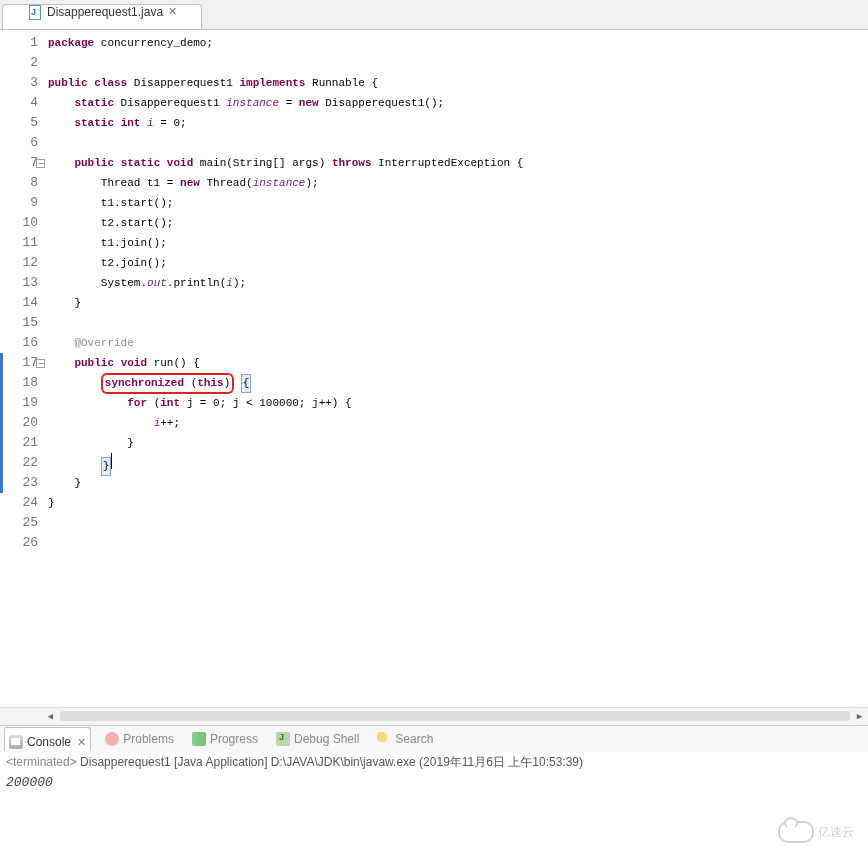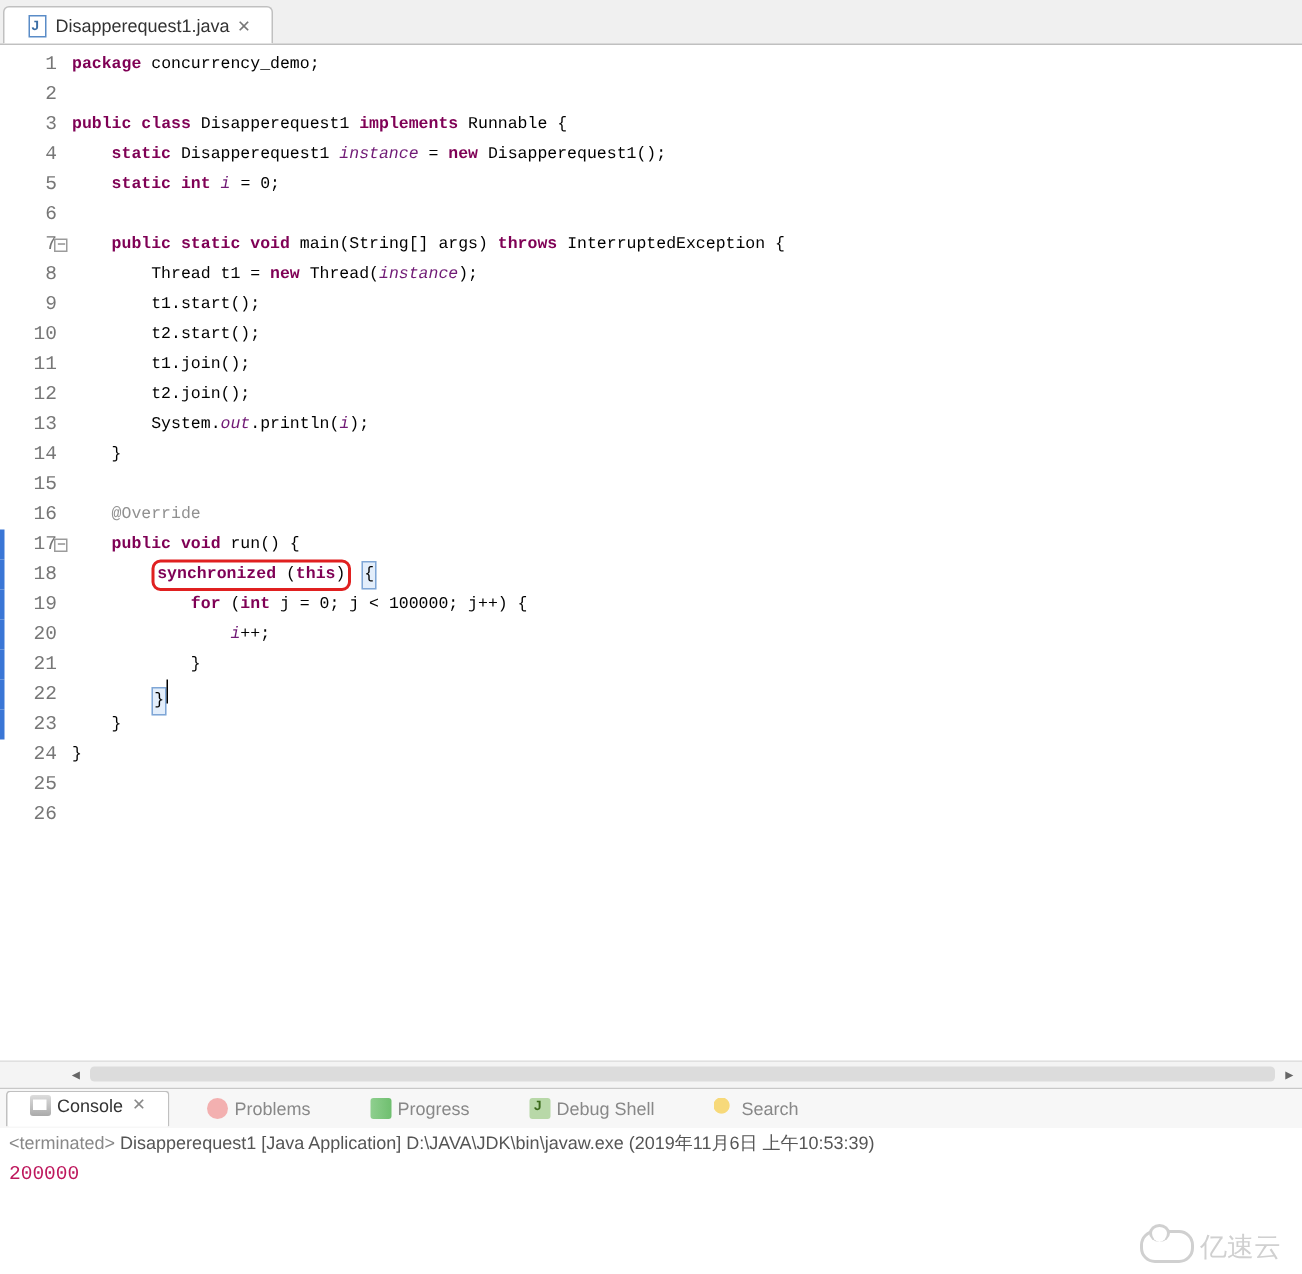--- a/index.html
+++ b/index.html
@@ -22,22 +22,22 @@
   overflow: hidden;
 }
 .editor-tab {
   height: 24px;
   background: #fff;
   border: 1px solid #c0c0c0;
   border-bottom: none;
   border-top-left-radius: 4px;
   border-top-right-radius: 4px;
   display: flex;
-  align-items: center;
-  padding: 0 14px;
+  align-items: flex-start;
+  padding: 0 24px;
   font-family: "Segoe UI", Tahoma, sans-serif;
   font-size: 12px;
   color: #333;
   gap: 5px;
 }
 .editor-tab .close-x {
   color: #777;
   font-size: 11px;
   cursor: pointer;
 }
@@ -181,24 +181,24 @@
   align-items: center;
   border-top: 1px solid #c8c8c8;
   background: #f7f7f7;
   font-family: "Segoe UI", Tahoma, sans-serif;
   font-size: 12px;
   padding-left: 4px;
   gap: 10px;
 }
 .btab {
   display: flex;
-  align-items: flex-start;
+  align-items: flex-end;
   gap: 4px;
   color: #888;
-  padding: 2px 15px;
+  padding: 2px 4px;
 }
 .btab.active {
   color: #333;
   background: #fff;
   border: 1px solid #c0c0c0;
   border-bottom: none;
   border-top-left-radius: 3px;
   border-top-right-radius: 3px;
   height: 19px;
 }
@@ -218,29 +218,30 @@
 .console-header {
   padding: 2px 6px;
   font-family: "Segoe UI", Tahoma, sans-serif;
   font-size: 12px;
   color: #555;
 }
 .console-header .term { color: #888; }
 .console-body {
   padding: 2px 6px;
   font-size: 13px;
-  color: #be185d;
+  color: #404040;
+  font-style: italic;
 }
 
 .watermark {
   position: absolute;
   right: 14px;
   bottom: 6px;
   font-family: "Segoe UI", sans-serif;
-  font-size: 18px;
+  font-size: 12px;
   color: #d0d0d0;
   display: flex;
   align-items: center;
   gap: 4px;
 }
 .watermark .cloud {
   width: 32px; height: 18px;
   border: 2px solid #d0d0d0;
   border-radius: 10px;
   position: relative;

